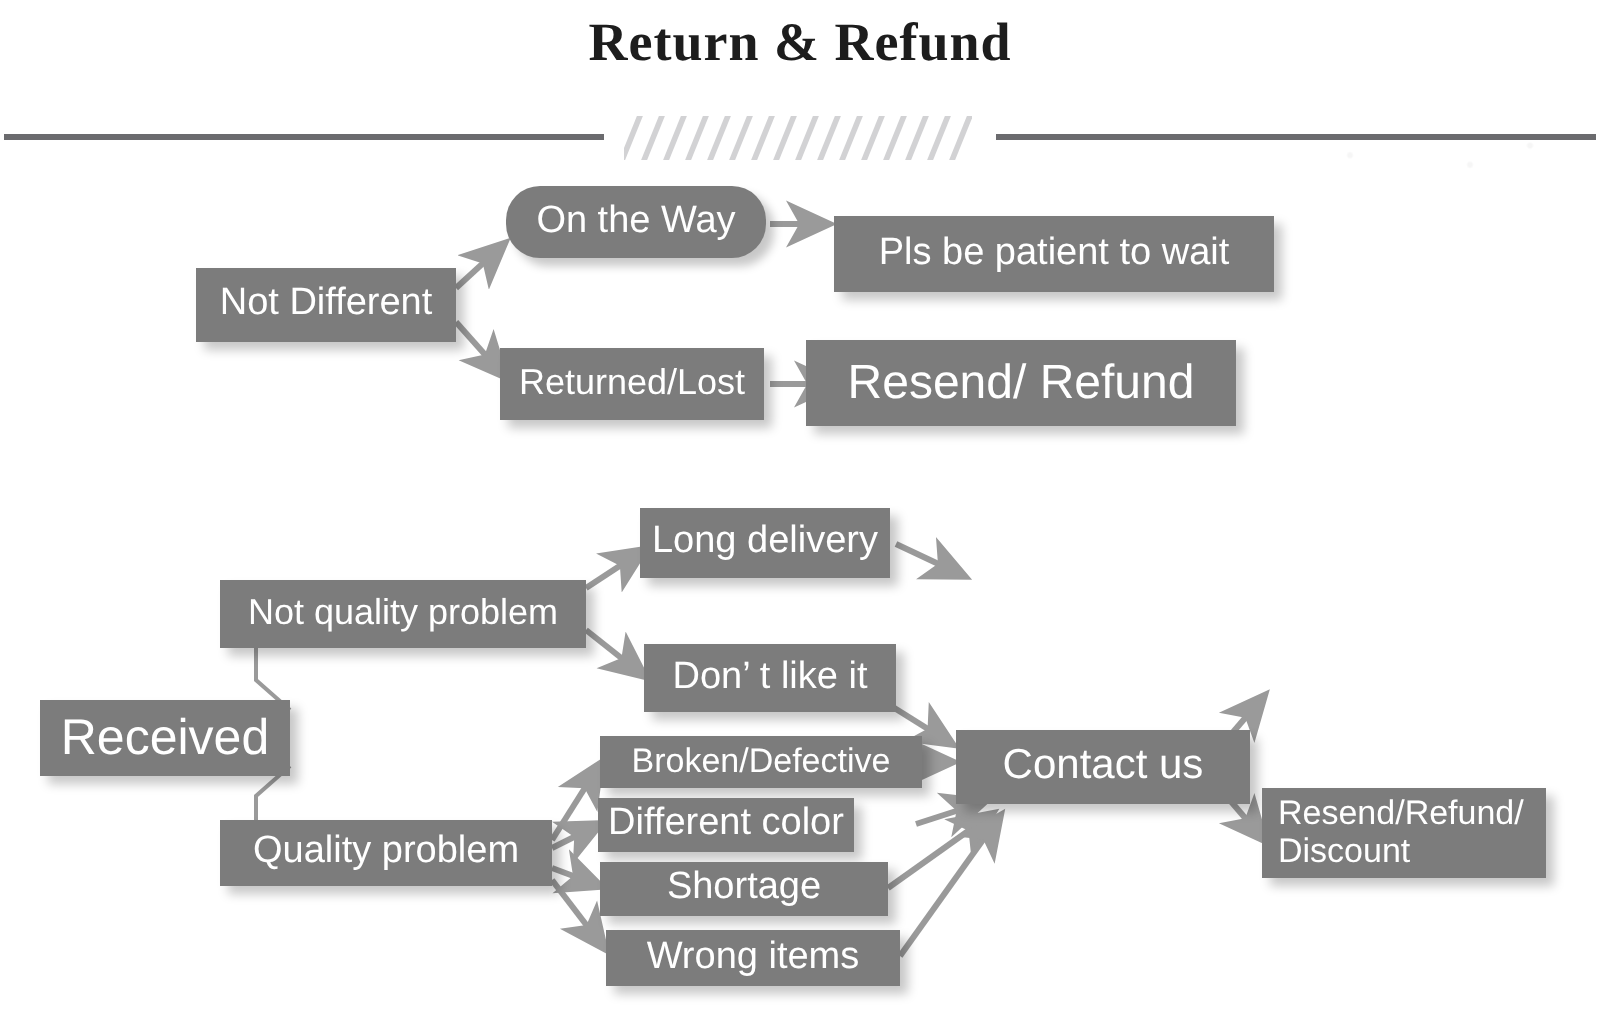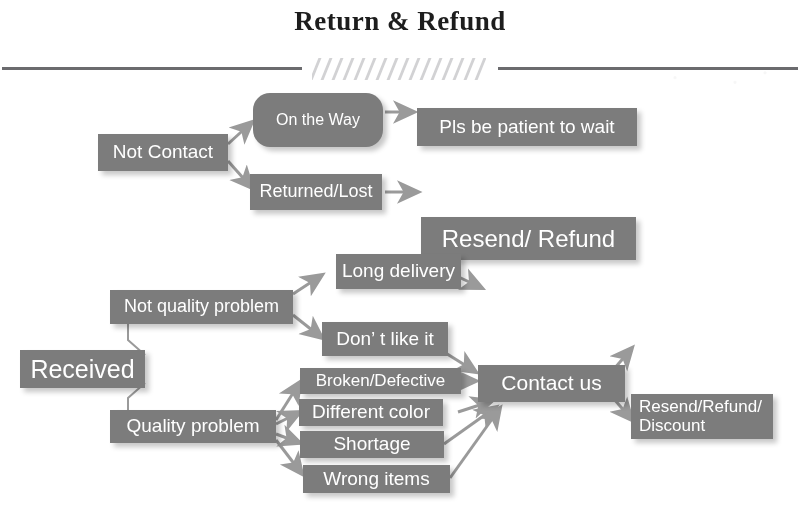--- a/index.html
+++ b/index.html
@@ -113,64 +113,64 @@
       <path d="M608,392 L632,420"></path>
     </g>
 
     <g stroke="#9a9a9a" stroke-width="2" fill="none">
       <path d="M145,355 L128,340 L128,308"></path>
       <path d="M145,383 L128,398 L128,425"></path>
     </g>
   </svg>
 
   <div class="node" style="left:98px;top:134px;width:130px;height:37px;font-size:19px;">
-    <span>Not Contact</span>
+    <span>Not Different</span>
   </div>
 
-  <div class="node" style="left:253px;top:93px;width:130px;height:54px;font-size:16px;border-radius:17px;">
+  <div class="node" style="left:253px;top:93px;width:130px;height:36px;font-size:19px;border-radius:17px;">
     <span>On the Way</span>
   </div>
 
   <div class="node" style="left:417px;top:108px;width:220px;height:38px;font-size:19px;">
     <span>Pls be patient to wait</span>
   </div>
 
   <div class="node ovf" style="left:250px;top:174px;width:132px;height:36px;font-size:18px;">
     <span>Returned/Lost</span>
   </div>
 
-  <div class="node" style="left:421px;top:170px;width:215px;height:43px;font-size:24px;margin-top:47px;">
+  <div class="node" style="left:403px;top:170px;width:215px;height:43px;font-size:24px;">
     <span>Resend/ Refund</span>
   </div>
 
   <div class="node" style="left:20px;top:350px;width:125px;height:38px;font-size:25px;">
     <span>Received</span>
   </div>
 
   <div class="node" style="left:110px;top:290px;width:183px;height:34px;font-size:18px;">
     <span>Not quality problem</span>
   </div>
 
-  <div class="node ovf" style="left:336px;top:254px;width:125px;height:35px;font-size:19px;">
+  <div class="node ovf" style="left:320px;top:254px;width:125px;height:35px;font-size:19px;">
     <span>Long delivery</span>
   </div>
 
   <div class="node" style="left:322px;top:322px;width:126px;height:34px;font-size:19px;">
     <span>Don’ t like it</span>
   </div>
 
   <div class="node" style="left:110px;top:410px;width:166px;height:33px;font-size:19px;">
     <span>Quality problem</span>
   </div>
 
   <div class="node ovf" style="left:300px;top:368px;width:161px;height:26px;font-size:17px;">
     <span>Broken/Defective</span>
   </div>
 
-  <div class="node" style="left:299px;top:399px;width:144px;height:27px;font-size:19px;">
+  <div class="node" style="left:299px;top:399px;width:128px;height:27px;font-size:19px;">
     <span>Different color</span>
   </div>
 
   <div class="node" style="left:300px;top:431px;width:144px;height:27px;font-size:19px;">
     <span>Shortage</span>
   </div>
 
   <div class="node" style="left:303px;top:465px;width:147px;height:28px;font-size:19px;">
     <span>Wrong items</span>
   </div>

